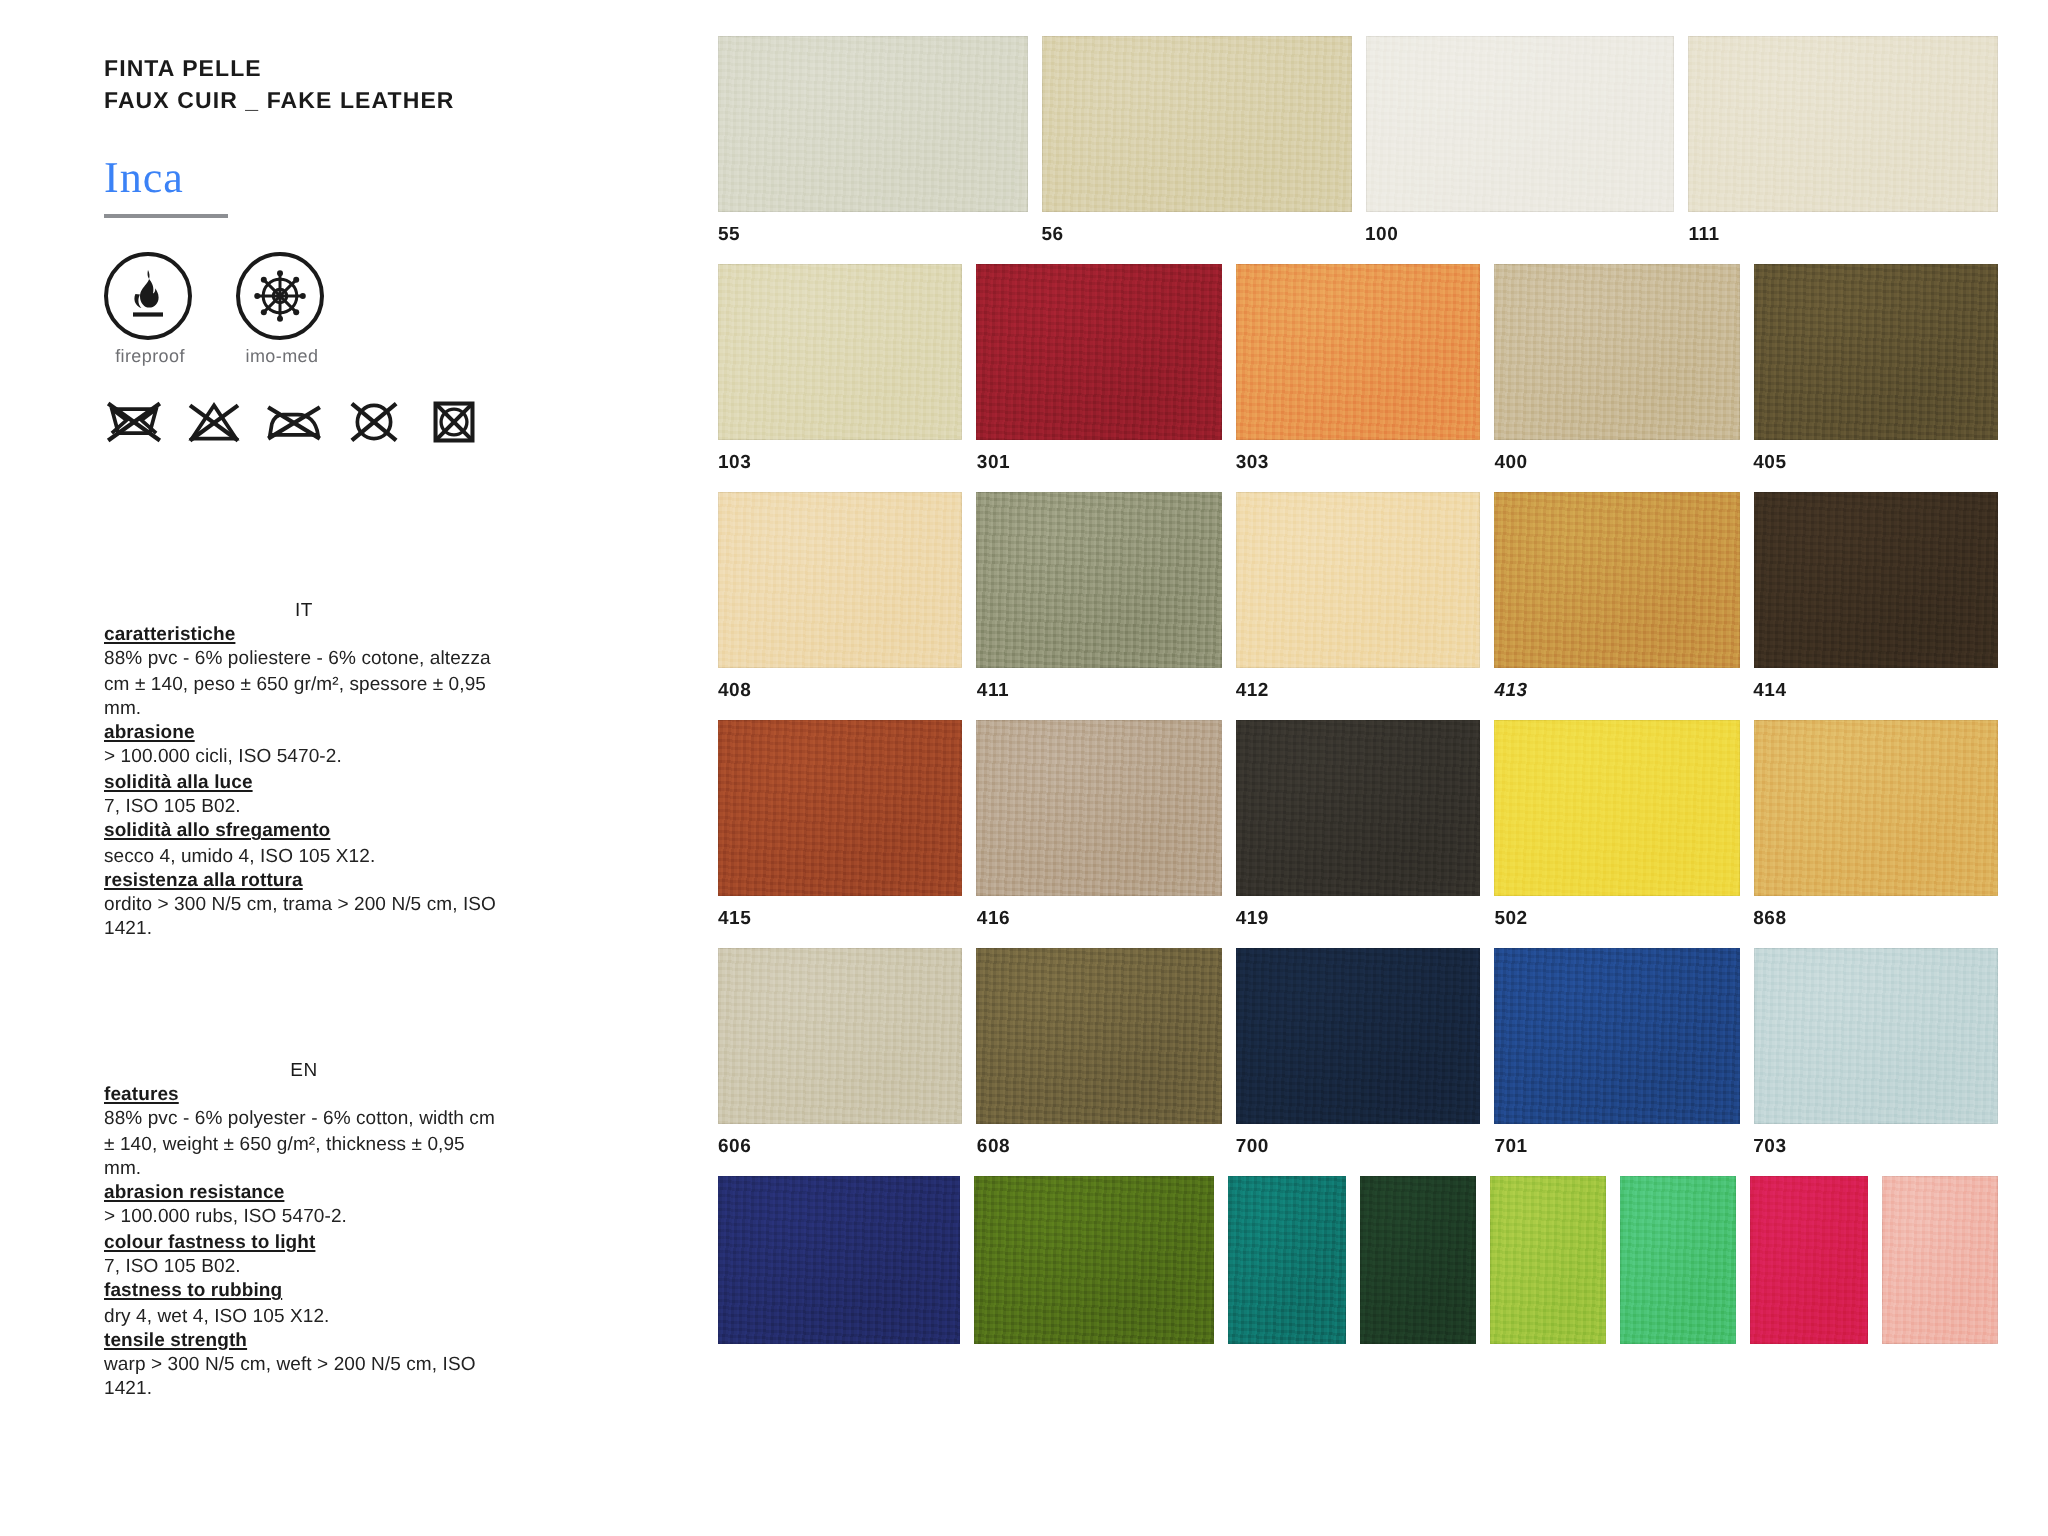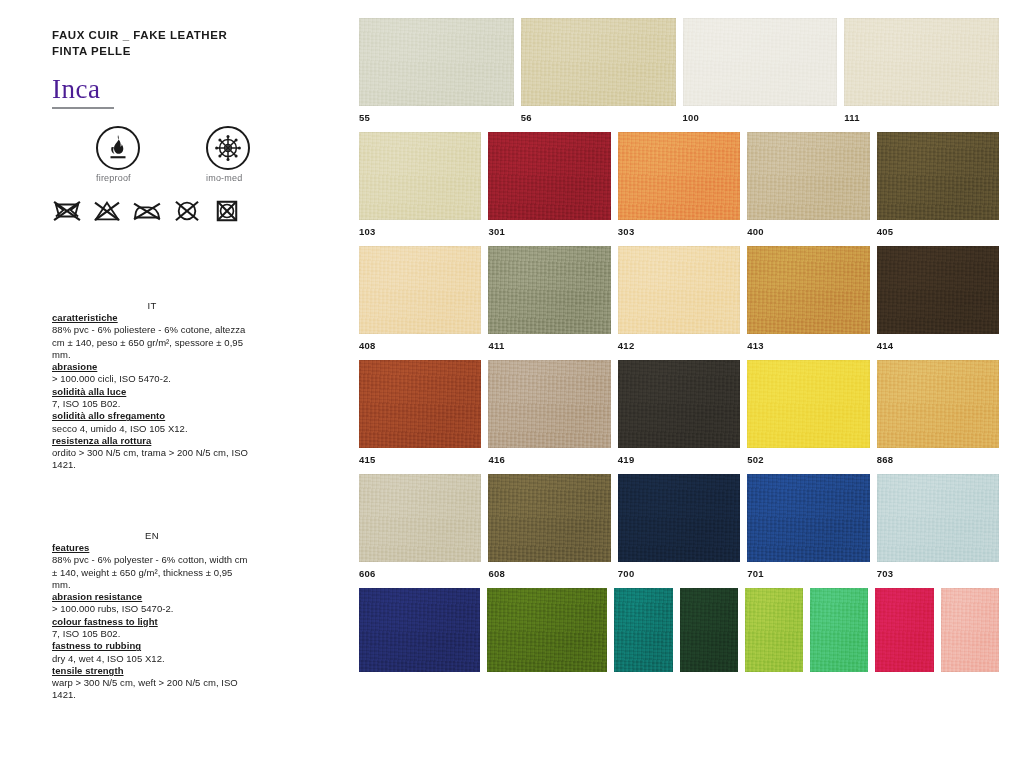--- a/index.html
+++ b/index.html
@@ -17,30 +17,30 @@
   
   .left-col{
     position:absolute;left:52px;top:28px;width:262px;
   }
   .cat-line{
     font-size:11.5px;font-weight:bold;letter-spacing:.55px;
     line-height:15.5px;color:#1a1a1a;text-transform:uppercase;
   }
   .product-title{
     font-family:"Liberation Serif", serif;
-    font-size:27px;font-weight:400;letter-spacing:.5px;
-    margin-top:15px;line-height:30px;color:#4c1d95;
+    font-size:22px;font-weight:400;letter-spacing:.5px;
+    margin-top:15px;line-height:30px;color:#3b82f6;
   }
   .title-rule{
     width:62px;height:2px;background:#8d8f93;margin-top:3px;
   }
 
   
   .badges{display:flex;gap:20px;margin-top:17px;}
-  .badge{width:46px;margin-left:44px;}
+  .badge{width:46px;text-align:center;}
   .badge-ring{
     width:44px;height:44px;border:2.4px solid #1a1a1a;border-radius:50%;
     position:relative;box-sizing:border-box;
   }
   .badge-label{
     font-size:9px;color:#6f7074;margin-top:3px;letter-spacing:.2px;
     white-space:nowrap;
   }
   .badge-ring svg{position:absolute;left:0;top:0;}
 
@@ -91,22 +91,22 @@
   }
   .row-last .chip{height:84px;}
 </style>
 </head>
 <body>
 
 <div class="page">
 
   <div class="left-col">
 
+    <div class="cat-line">FINTA PELLE</div>
     <div class="cat-line">FAUX CUIR _ FAKE LEATHER</div>
-    <div class="cat-line">FINTA PELLE</div>
 
     <div class="product-title">Inca</div>
     <div class="title-rule"></div>
 
     <div class="badges">
 
       <div class="badge">
         <div class="badge-ring">
           <svg width="40" height="40" viewBox="0 0 40 40">
             <path d="M20 7c1.6 3.3.4 5.4-.9 7-1.4 1.8-3.1 3.4-3.1 6.2 0 3.3 2.3 5.6 4.6 5.6 2.6 0 4.7-2.1 4.7-5.1 0-2.1-1-3.4-1.7-4.6.2 1.3-.3 2.3-1.1 2.6.6-2.6-.2-5-1.5-6.6-.9-1.2-1.6-2.5-1-5.1z" fill="#1a1a1a"></path>
@@ -267,21 +267,21 @@
           <div class="chip-label">408</div>
         </div>
         <div class="scell" style="flex: 1 1 0px;">
           <div class="chip" style="background: rgb(141, 144, 115);"></div>
           <div class="chip-label">411</div>
         </div>
         <div class="scell" style="flex: 1 1 0px;">
           <div class="chip" style="background: rgb(240, 217, 168);"></div>
           <div class="chip-label">412</div>
         </div>
-        <div class="scell" style="flex: 1 1 0px;">
+        <div class="scell" style="flex: 1 1 0px; font-style: italic;">
           <div class="chip" style="background: rgb(199, 146, 66);"></div>
           <div class="chip-label">413</div>
         </div>
         <div class="scell" style="flex: 1 1 0px;">
           <div class="chip" style="background: rgb(58, 45, 31);"></div>
           <div class="chip-label">414</div>
         </div>
       </div>
       <div class="srow">
         <div class="scell" style="flex: 1 1 0px;">

